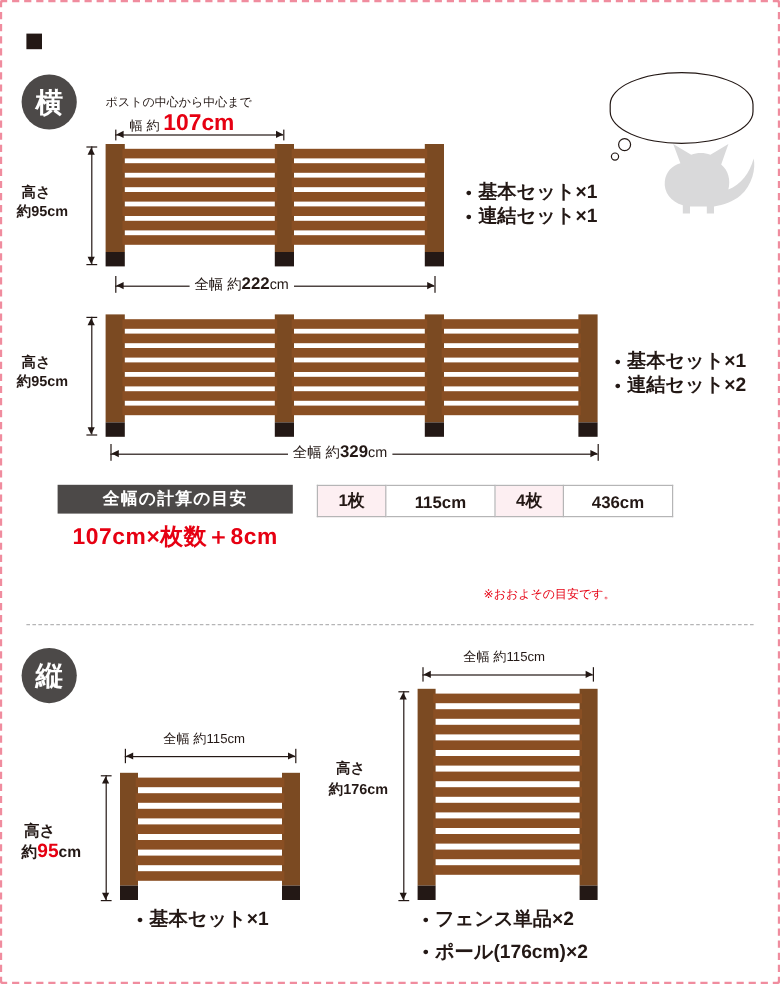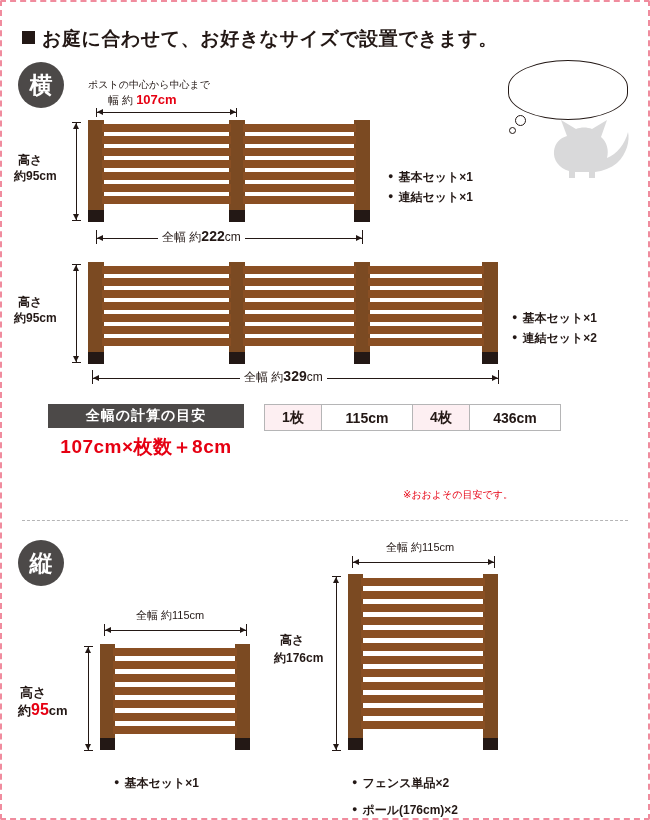--- a/index.html
+++ b/index.html
@@ -53,21 +53,21 @@
   .tick{position:absolute;width:1px;height:9px;background:#231815;}
   .tickh{position:absolute;height:1px;width:9px;background:#231815;}
   .arrowL,.arrowR{position:absolute;width:0;height:0;border-top:3.5px solid transparent;border-bottom:3.5px solid transparent;}
   .arrowL{border-right:6px solid #231815;}
   .arrowR{border-left:6px solid #231815;}
   .arrowU,.arrowD{position:absolute;width:0;height:0;border-left:3.5px solid transparent;border-right:3.5px solid transparent;}
   .arrowU{border-bottom:6px solid #231815;}
   .arrowD{border-top:6px solid #231815;}
 
   
-  .bullet{position:absolute;font-size:12px;white-space:nowrap;margin-top:19px;}
+  .bullet{position:absolute;font-size:16px;white-space:nowrap;}
   .bullet::before{content:"\25CF";margin-right:5px;font-size:9px;vertical-align:2px;}
 
   
   .bubble{
     position:absolute;left:508px;top:60px;width:118px;height:58px;
     border:1px solid #231815;border-radius:50%/45%;
     background:#fff;
     font-size:10.5px;line-height:14px;
     display:flex;align-items:center;justify-content:center;
     text-align:center;
@@ -106,40 +106,40 @@
     position:absolute;left:22px;top:520px;width:606px;height:0;
     border-top:1px dashed #b5b5b6;
   }
 </style>
 </head>
 <body>
 
 <div class="page"></div>
 
 <div class="title">
-  <span class="sq"></span><span>お庭に合わせて、お好きなサイズで設置できます。</span>
+  <span class="sq"></span>
 </div>
 
 <div class="badge" id="badge-yoko">
   <span>横</span>
 </div>
 
 <div class="bubble">
   <span class="b2"></span>
   <span class="b3"></span>
 </div>
 
 <svg style="position:absolute;left:545px;top:118px;" width="86" height="62" viewBox="0 0 86 62">
   <path fill="#d9d9da" d="M22 18 L16 2 L31 11 C36 9 42 9 47 11 L62 2 L56 19 C62 24 64 32 62 40 C72 36 80 26 83 14 C85 22 82 36 72 45 C66 50 58 53 50 54 L50 60 L44 60 L44 54 L30 54 L30 60 L24 60 L24 53 C14 50 8 42 9 33 C10 25 15 20 22 18 Z"></path>
 </svg>
 
 <div class="t small" style="left:88px;top:78px;font-family:Liberation Serif, serif;">ポストの中心から中心まで</div>
 <div class="t" style="left:108px;top:92px;font-size:11px;">
   <span>幅 約</span>
-  <span class="red bold" style="font-size:13px;">107cm</span>
+  <span class="red bold" style="font-size:19px;">107cm</span>
 </div>
 
 <div class="dimh" style="left:96px;top:112px;width:140px;"></div>
 <div class="tick" style="left:96px;top:108px;"></div>
 <div class="tick" style="left:236px;top:108px;"></div>
 <div class="arrowL" style="left:97px;top:109px;"></div>
 <div class="arrowR" style="left:230px;top:109px;"></div>
 
 <div class="fence" style="left:88px;top:120px;width:282px;height:100px;">
 

